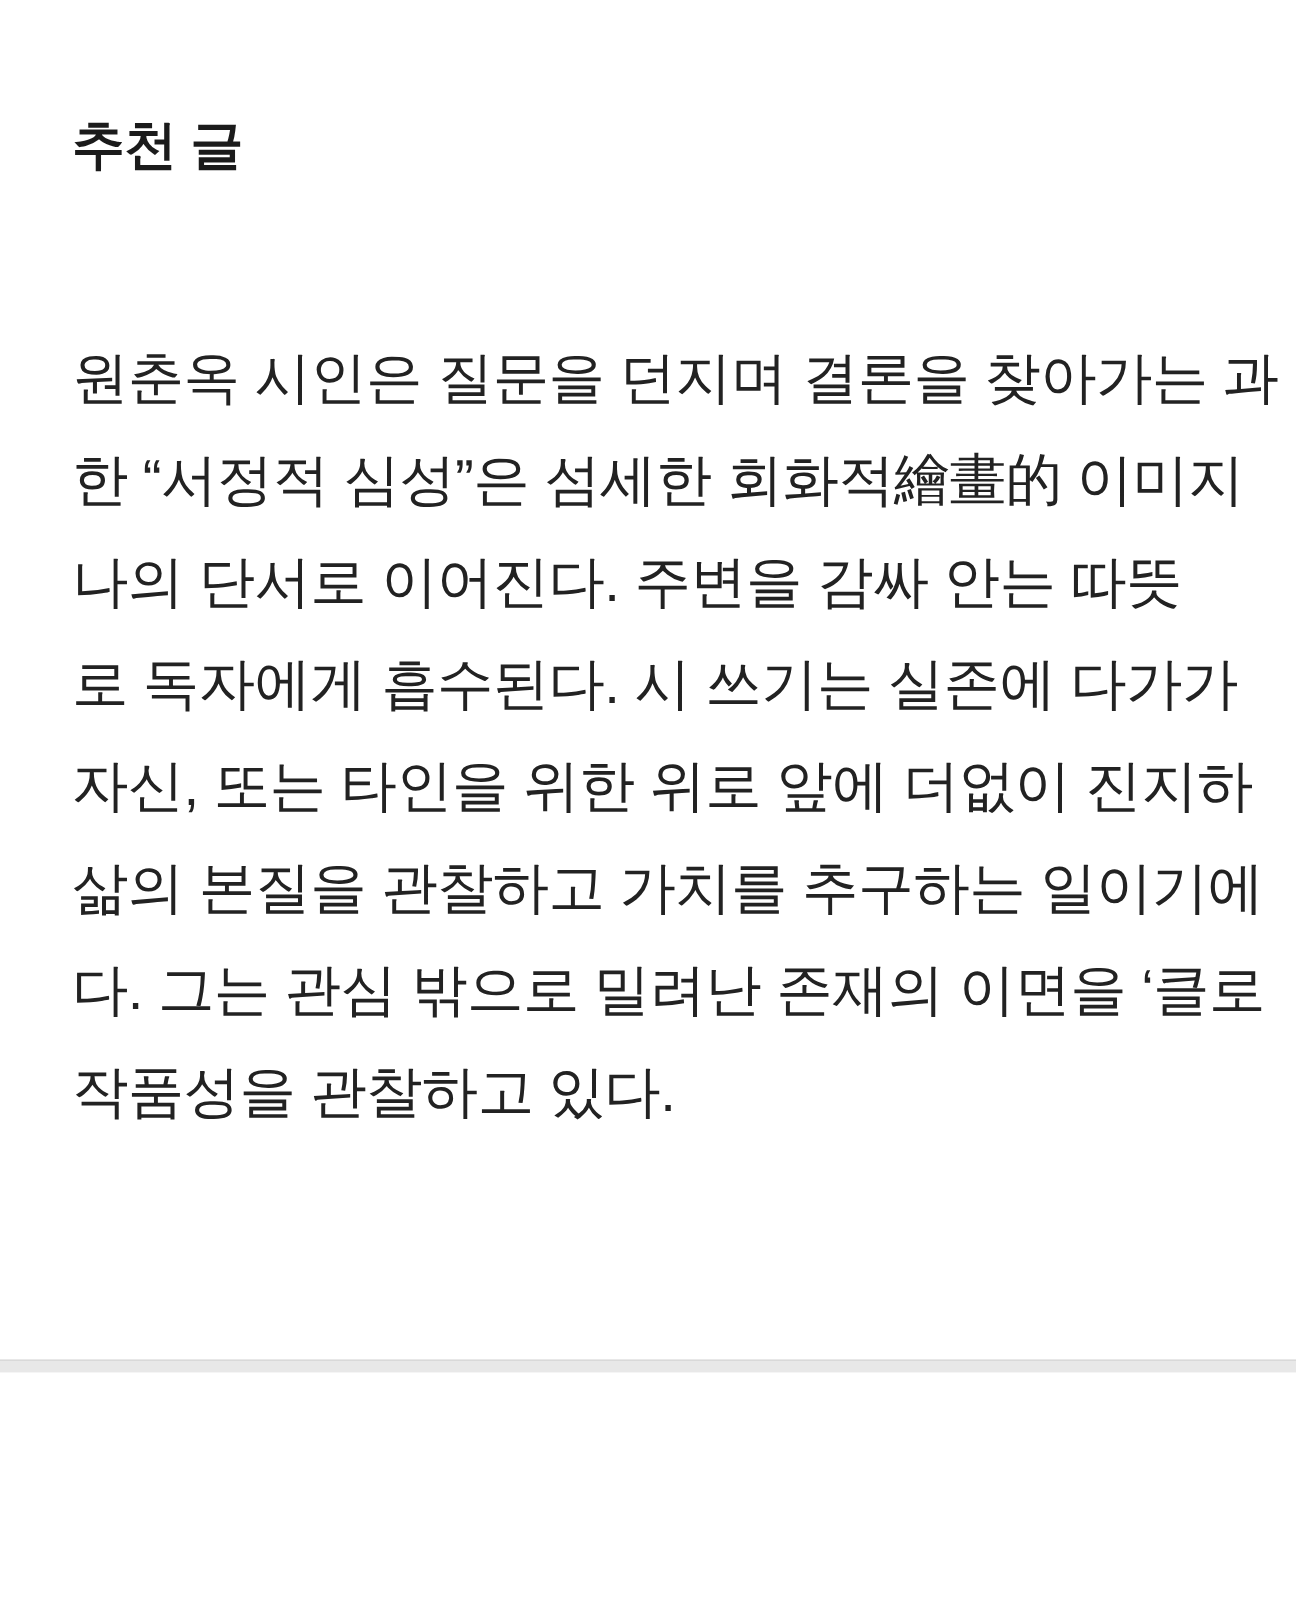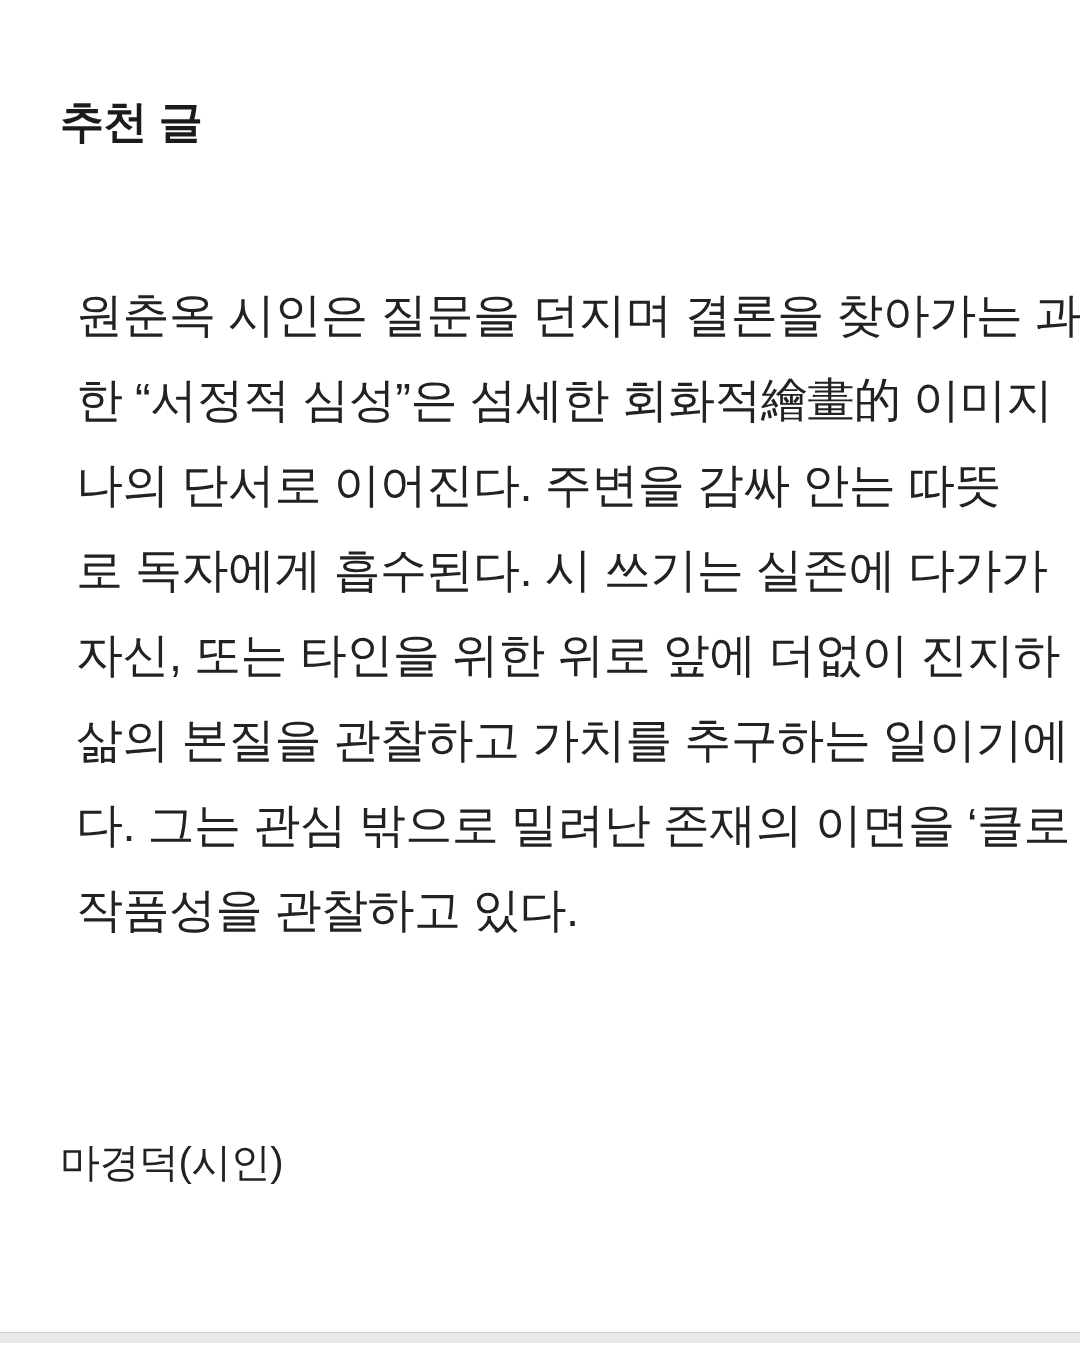--- a/index.html
+++ b/index.html
@@ -3,21 +3,21 @@
 <meta charset="utf-8">
 <style>
   html, body {
     margin: 0;
     padding: 0;
     background: #ffffff;
   }
   .page {
     position: relative;
     width: 1080px;
-    height: 1343px;
+    height: 1144px;
     background: #ffffff;
     overflow: hidden;
     font-family: "Liberation Sans", sans-serif;
     color: #212121;
   }
   .section-title {
     position: absolute;
     left: 60px;
     top: 94px;
     margin: 0;
@@ -35,21 +35,20 @@
     font-size: 47px;
     font-weight: 400;
     letter-spacing: -0.5px;
     color: #222222;
   }
   .text-line {
     display: block;
     height: 85px;
     line-height: 85px;
     white-space: nowrap;
-    margin-left: 16px;
   }
   .attribution {
     position: absolute;
     left: 60px;
     top: 1132px;
     font-size: 40px;
     font-weight: 400;
     letter-spacing: -0.5px;
     line-height: 60px;
     color: #222222;

